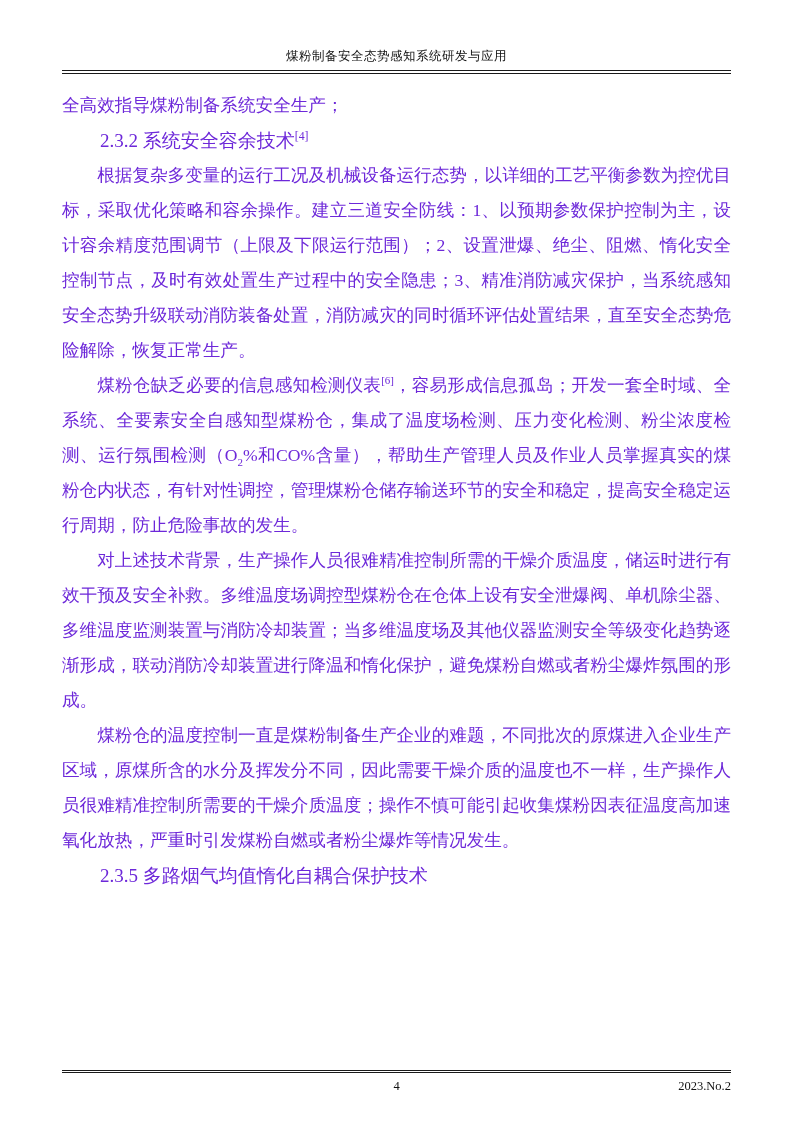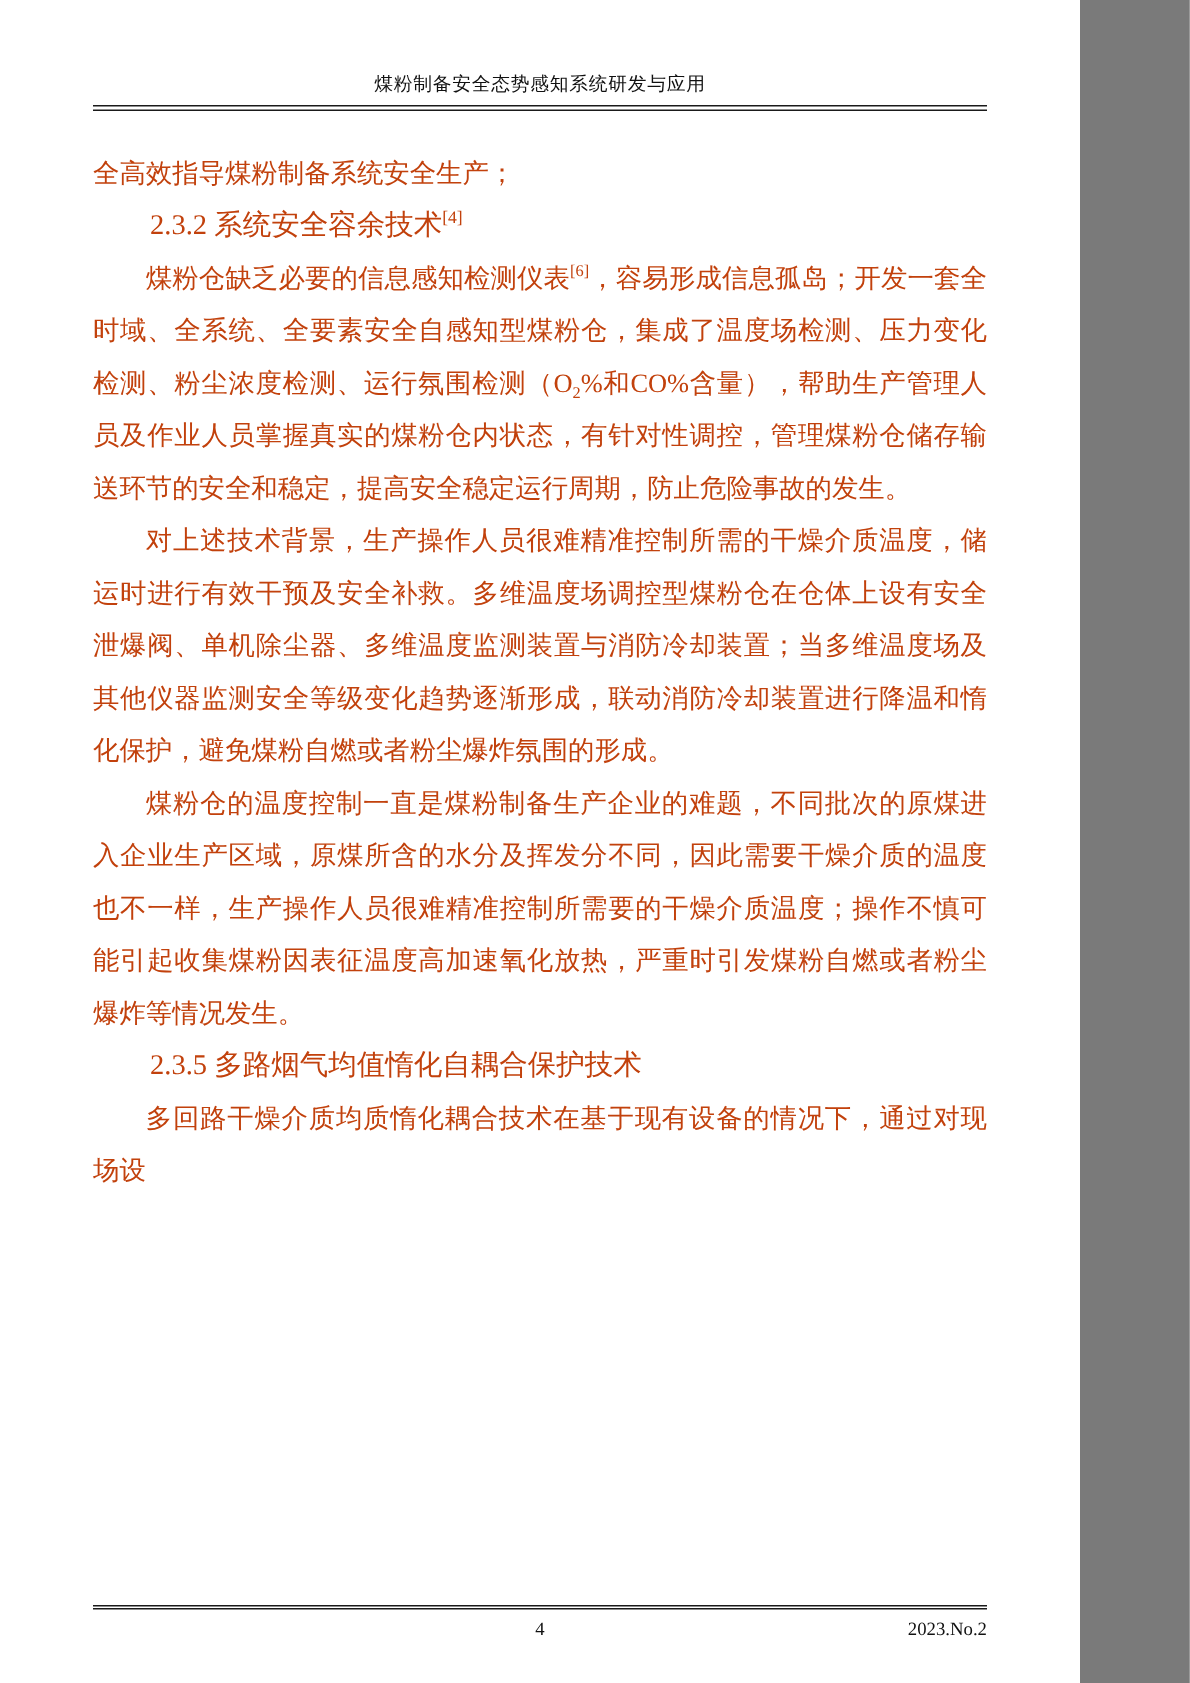--- a/index.html
+++ b/index.html
@@ -1,21 +1,21 @@
 <!DOCTYPE html>
 <html><head>
 <meta charset="utf-8">
 <style>
   html, body {
     margin: 0;
     padding: 0;
     background: #7a7a7a;
   }
   .page {
-    width: 720px;
+    width: 793px;
     height: 1122px;
     background: #ffffff;
     position: relative;
     box-sizing: border-box;
     font-family: "Liberation Serif", "DejaVu Serif", serif;
     color: #000000;
     overflow: hidden;
   }
   .page-inner {
     position: absolute;
@@ -36,26 +36,26 @@
     border: 0;
     border-top: 1.6px solid #1a1a1a;
     margin: 0 0 0 0;
     height: 0;
   }
   .head-rule.second {
     border-top: 0.9px solid #1a1a1a;
     margin-top: 1.5px;
   }
   .body-text {
-    margin-top: 24px;
+    margin-top: 14px;
     font-size: 17.6px;
     line-height: 35px;
     text-align: justify;
     text-justify: inter-ideograph;
-    color: #c2410c;
+    color: #6d28d9;
   }
   .para {
     margin: 0;
     text-indent: 0;
   }
   .para.indent {
     text-indent: 2em;
   }
   .heading {
     margin: 0;
@@ -110,32 +110,32 @@
     <div class="running-head">煤粉制备安全态势感知系统研发与应用</div>
     <hr class="head-rule">
     <hr class="head-rule second">
 
     <div class="body-text">
 
       <p class="para">全高效指导煤粉制备系统安全生产；</p>
 
       <p class="heading"><span>2.3.2 系统安全容余技术</span><sup>[4]</sup></p>
 
+      <p class="para indent">根据复杂多变量的运行工况及机械设备运行态势，以详细的工艺平衡参数为控优目标，采取优化策略和容余操作。建立三道安全防线：1、以预期参数保护控制为主，设计容余精度范围调节（上限及下限运行范围）；2、设置泄爆、绝尘、阻燃、惰化安全控制节点，及时有效处置生产过程中的安全隐患；3、精准消防减灾保护，当系统感知安全态势升级联动消防装备处置，消防减灾的同时循环评估处置结果，直至安全态势危险解除，恢复正常生产。</p>
 
 
       <p class="para indent"><span>煤粉仓缺乏必要的信息感知检测仪表</span><sup>[6]</sup><span>，容易形成信息孤岛；开发一套全时域、全系统、全要素安全自感知型煤粉仓，集成了温度场检测、压力变化检测、粉尘浓度检测、运行氛围检测（O</span><sub>2</sub><span>%和CO%含量），帮助生产管理人员及作业人员掌握真实的煤粉仓内状态，有针对性调控，管理煤粉仓储存输送环节的安全和稳定，提高安全稳定运行周期，防止危险事故的发生。</span></p>
 
 
       <p class="para indent">对上述技术背景，生产操作人员很难精准控制所需的干燥介质温度，储运时进行有效干预及安全补救。多维温度场调控型煤粉仓在仓体上设有安全泄爆阀、单机除尘器、多维温度监测装置与消防冷却装置；当多维温度场及其他仪器监测安全等级变化趋势逐渐形成，联动消防冷却装置进行降温和惰化保护，避免煤粉自燃或者粉尘爆炸氛围的形成。</p>
 
       <p class="para indent">煤粉仓的温度控制一直是煤粉制备生产企业的难题，不同批次的原煤进入企业生产区域，原煤所含的水分及挥发分不同，因此需要干燥介质的温度也不一样，生产操作人员很难精准控制所需要的干燥介质温度；操作不慎可能引起收集煤粉因表征温度高加速氧化放热，严重时引发煤粉自燃或者粉尘爆炸等情况发生。</p>
 
       <p class="heading">2.3.5 多路烟气均值惰化自耦合保护技术</p>
 
-      <p class="para indent">多回路干燥介质均质惰化耦合技术在基于现有设备的情况下，通过对现场设</p>
 
     </div>
   </div>
 
   <div class="footer">
     <hr class="foot-rule">
     <hr class="foot-rule second">
     <div class="foot-row">
       <div class="foot-left"></div>
       <div class="foot-center">4</div>

